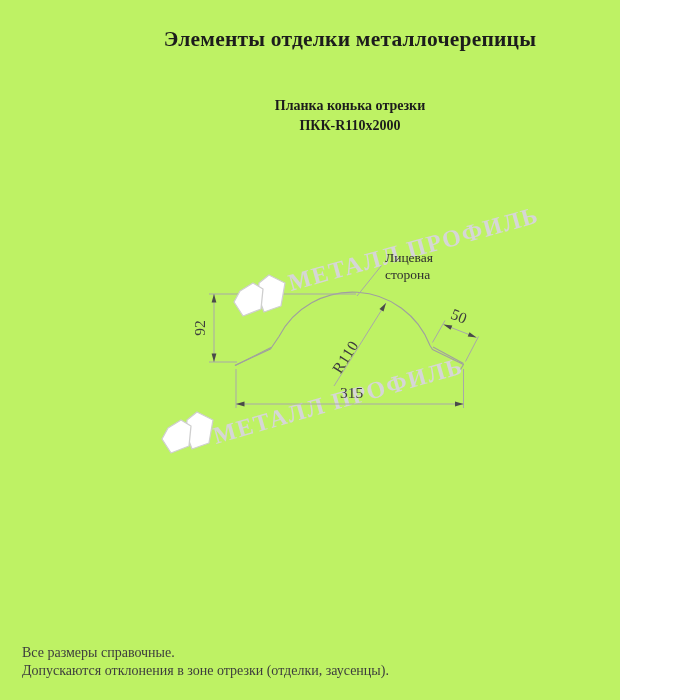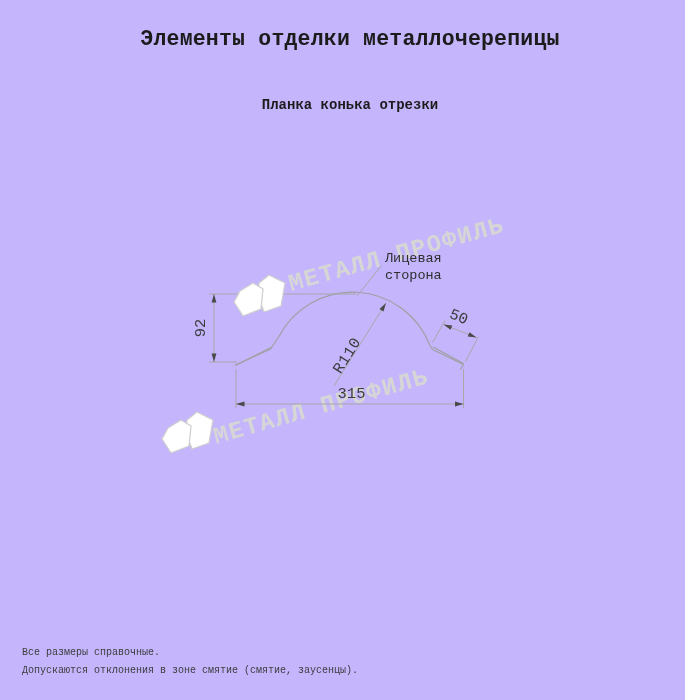--- a/index.html
+++ b/index.html
@@ -1,38 +1,38 @@
 <!DOCTYPE html>
 <html><head>
 <meta charset="utf-8">
 <style>
   html,body{margin:0;padding:0;background:#ffffff;}
   #page{
     position:relative;
-    width:685px;height:700px;
-    background:#c4b5fd;
-    font-family:Liberation Mono, monospace;
+    width:620px;height:700px;
+    background:#bef264;
+    font-family:Liberation Serif, serif;
     overflow:hidden;
   }
   .title{
     position:absolute;top:27px;left:0;width:700px;
     text-align:center;
     font-size:21.5px;font-weight:bold;color:#1c1c1c;
     letter-spacing:0.2px;
   }
   .subtitle{
     position:absolute;top:96px;left:0;width:700px;
     text-align:center;
     font-size:14px;font-weight:bold;color:#1c1c1c;
     line-height:19.5px;
   }
   .drawing-svg{position:absolute;left:0;top:0;}
   .footnote{
     position:absolute;left:22px;top:644px;
-    font-size:10px;color:#3d3d3d;line-height:17.5px;
+    font-size:14px;color:#3d3d3d;line-height:17.5px;
   }
   
   .wm-text{
     font-size:24px;font-weight:bold;letter-spacing:1.5px;
     fill:#d6d6d6;
   }
   .logo{fill:#ffffff;stroke:#cfcfcf;stroke-width:1.3;stroke-linejoin:round;}
   .profile{fill:none;stroke:#9f9f9f;stroke-width:1.1;stroke-linejoin:round;}
   .dimline{fill:none;stroke:#a8a8a8;stroke-width:1;}
   .arrow{fill:#4a4a4a;stroke:none;}
@@ -41,20 +41,21 @@
 </style>
 </head>
 <body>
 
 <div id="page">
 
   <div class="title">Элементы отделки металлочерепицы</div>
 
   <div class="subtitle">
     <div>Планка конька отрезки</div>
+    <div>ПКК-R110х2000</div>
   </div>
 
   <svg class="drawing-svg" width="700" height="700" viewBox="0 0 700 700">
 
     <g>
       <text class="wm-text" transform="translate(291,291) rotate(-15.5)">МЕТАЛЛ ПРОФИЛЬ</text>
     </g>
     <g>
       <text class="wm-text" transform="translate(216,444) rotate(-16)">МЕТАЛЛ ПРОФИЛЬ</text>
     </g>
@@ -109,16 +110,16 @@
       <polygon class="logo" points="18,25 31,17 41,23 39,43 21,50 12,36"></polygon>
     </g>
     <g transform="translate(150,403)">
       <polygon class="logo" points="37,17 47,9 63,17 59,40 42,46 36,30"></polygon>
       <polygon class="logo" points="18,25 31,17 41,23 39,43 21,50 12,36"></polygon>
     </g>
   </svg>
 
   <div class="footnote">
     <div>Все размеры справочные.</div>
-    <div>Допускаются отклонения в зоне смятие (смятие, заусенцы).</div>
+    <div>Допускаются отклонения в зоне отрезки (отделки, заусенцы).</div>
   </div>
 
 </div>
 
 </body></html>

